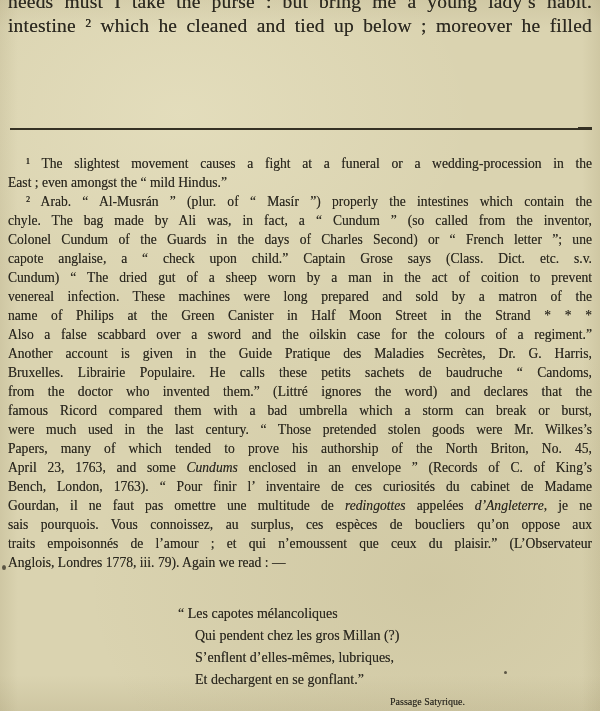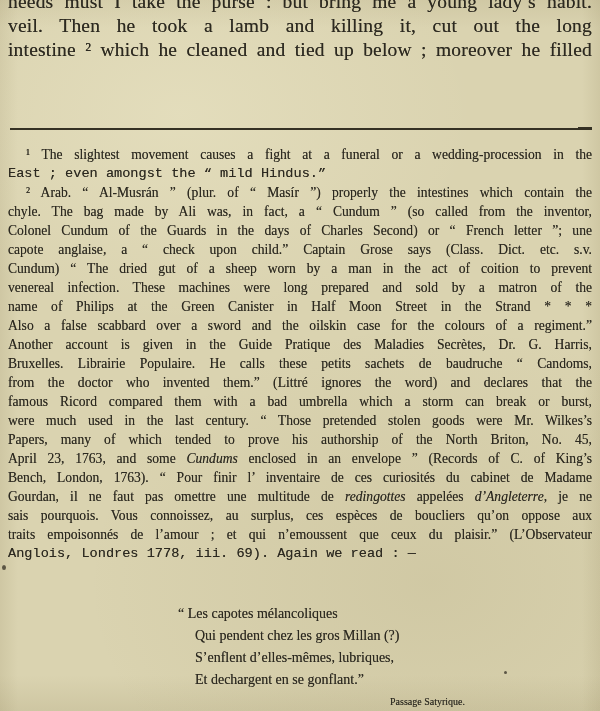--- a/index.html
+++ b/index.html
@@ -20,28 +20,28 @@
   }
   .main-text { position: absolute; top: -10px; left: 8px; width: 584px; }
   .m-line {
     font-size: 19.5px; line-height: 24px;
     text-align: justify; text-align-last: justify;
     letter-spacing: 0.2px;
     text-shadow: 0 0 0.5px rgba(44,41,33,0.65);
   }
   .rule { position: absolute; top: 128px; left: 10px; width: 582px; height: 2px; background: var(--rule, #353124); }
   .rule-cap { position: absolute; display: block; right: 0; top: -1px; width: 14px; height: 3px; background: var(--rule, #353124); }
-  .footnotes { position: absolute; top: 145px; left: 8px; width: 584px; }
+  .footnotes { position: absolute; top: 154px; left: 8px; width: 584px; }
   .f-line {
     font-size: 13.6px; line-height: 19px; height: 19px;
     text-align: justify; text-align-last: justify;
     text-shadow: 0 0 0.4px rgba(44,41,33,0.6);
   }
   .f-line.indent { text-indent: 18px; }
-  .f-line.leftend { text-align: left; text-align-last: left; font-family: Liberation Mono, monospace; }
+  .f-line.leftend { text-align: left; text-align-last: left; }
   .f-line i { font-style: italic; margin-top: 40px; }
   .poem { position: absolute; top: 595px; left: 178px; width: 410px; margin-top: 8px; }
   .p-line {
     font-size: 14px; line-height: 22px;
     text-shadow: 0 0 0.4px rgba(44,41,33,0.6);
   }
   .p-line.cont { margin-left: 17px; }
   .p-attr {
     font-size: 10px; line-height: 22px; margin-left: 212px;
     text-shadow: 0 0 0.4px rgba(44,41,33,0.6);
@@ -50,21 +50,20 @@
   .speck-a { left: 2px; top: 565px; width: 4px; height: 5px; }
   .speck-b { left: 504px; top: 671px; width: 3px; height: 3px; }
 </style>
 </head>
 <body style="--paper: #dad3b0; --ink: #2c2920; --rule: #353124;">
 
 <div class="page">
 
   <div class="main-text">
     <div class="m-line">needs must I take the purse : but bring me a young lady’s habit.</div>
-    <div class="m-line">veil.  Then he took a lamb and killing it, cut out the long</div>
     <div class="m-line">intestine ² which he cleaned and tied up below ; moreover he filled</div>
   </div>
 
   <div class="rule">
       <span class="rule-cap"></span>
     </div>
 
   <div class="footnotes">
     <div class="f-line indent"><span>¹ The slightest movement causes a fight at a funeral or a wedding-procession in the</span></div>
     <div class="f-line leftend"><span>East ; even amongst the “ mild Hindus.”</span></div>
@@ -80,21 +79,21 @@
     <div class="f-line"><span>Bruxelles.  Librairie Populaire.  He calls these petits sachets de baudruche “ Candoms,</span></div>
     <div class="f-line"><span>from the doctor who invented them.”  (Littré ignores the word) and declares that the</span></div>
     <div class="f-line"><span>famous Ricord compared them with a bad umbrella which a storm can break or burst,</span></div>
     <div class="f-line"><span>were much used in the last century.  “ Those pretended stolen goods were Mr. Wilkes’s</span></div>
     <div class="f-line"><span>Papers, many of which tended to prove his authorship of the North Briton, No. 45,</span></div>
     <div class="f-line"><span>April 23, 1763, and some </span><i>Cundums</i><span> enclosed in an envelope ” (Records of C. of King’s</span></div>
     <div class="f-line"><span>Bench, London, 1763).  “ Pour finir l’ inventaire de ces curiosités du cabinet de Madame</span></div>
     <div class="f-line"><span>Gourdan, il ne faut pas omettre une multitude de </span><i>redingottes</i><span> appelées </span><i>d’Angleterre</i><span>, je ne</span></div>
     <div class="f-line"><span>sais pourquois.  Vous connoissez, au surplus, ces espèces de boucliers qu’on oppose aux</span></div>
     <div class="f-line"><span>traits empoisonnés de l’amour ; et qui n’emoussent que ceux du plaisir.”  (L’Observateur</span></div>
-    <div class="f-line leftend"><span>Anglois, Londres 1778, iii. 69).  Again we read : —</span></div>
+    <div class="f-line leftend"><span>Anglois, Londres 1778, iii. 79).  Again we read : —</span></div>
   </div>
 
   <div class="poem">
     <div class="p-line">“ Les capotes mélancoliques</div>
     <div class="p-line cont">Qui pendent chez les gros Millan (?)</div>
     <div class="p-line cont">S’enflent d’elles-mêmes, lubriques,</div>
     <div class="p-line cont">Et dechargent en se gonflant.”</div>
     <div class="p-attr">Passage Satyrique.</div>
   </div>
 

